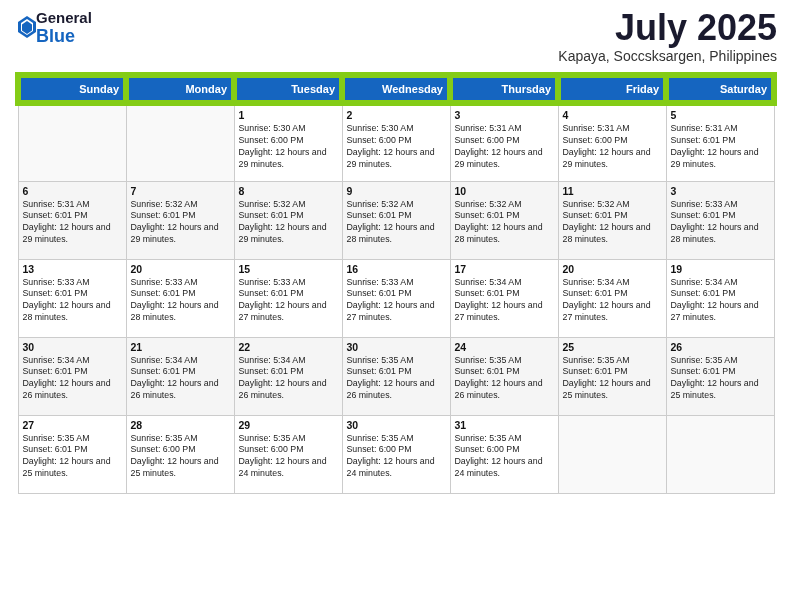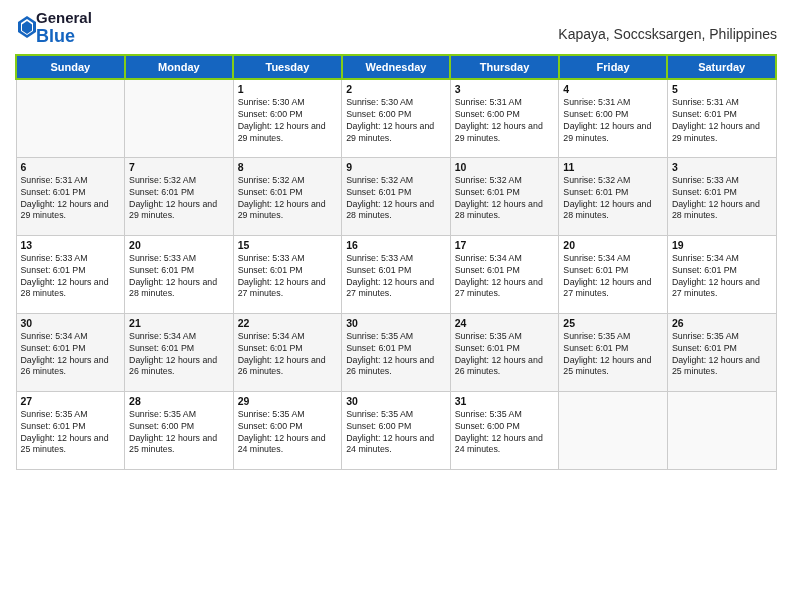--- a/index.html
+++ b/index.html
@@ -52,35 +52,35 @@
     }
     .title-month {
       font-size: 36px;
       font-weight: bold;
       color: #1a1a2e;
       line-height: 1;
     }
     .title-location {
       font-size: 14px;
       color: #333;
-      margin-top: 16px;
+      margin-top: 2px;
     }
     .calendar {
       width: 100%;
       border-collapse: collapse;
       font-size: 9.5px;
     }
     .calendar th {
       background: #1565c0;
       color: #fff;
       padding: 5px 4px;
-      text-align: center;
+      text-align: right;
       font-size: 11px;
       font-weight: bold;
-      border: 2px solid #84cc16;
+      border: 6px solid #84cc16;
     }
     .calendar td {
       vertical-align: top;
       border: 1px solid #ccc;
       padding: 3px 4px;
       width: calc(100% / 7);
       height: 78px;
       background: #fff;
     }
     .calendar tr:nth-child(even) td {
@@ -111,20 +111,21 @@
         <polygon points="9,0 18,6 18,16 9,22 0,16 0,6" fill="#1565c0"></polygon>
         <polygon points="9,3 15,7 15,15 9,19 3,15 3,7" fill="#fff"></polygon>
         <polygon points="9,5 14,8.5 14,14.5 9,18 4,14.5 4,8.5" fill="#1565c0"></polygon>
       </svg>
       <div class="logo-text">
         <span class="logo-general">General</span>
         <span class="logo-blue">Blue</span>
       </div>
     </div>
     <div class="title-block">
+      <div class="title-month">July 2025</div>
       <div class="title-location">Kapaya, Soccsksargen, Philippines</div>
     </div>
   </div>
 
   <table class="calendar">
     <thead>
       <tr>
       <th>Sunday</th>
           <th>Monday</th>
           <th>Tuesday</th>

